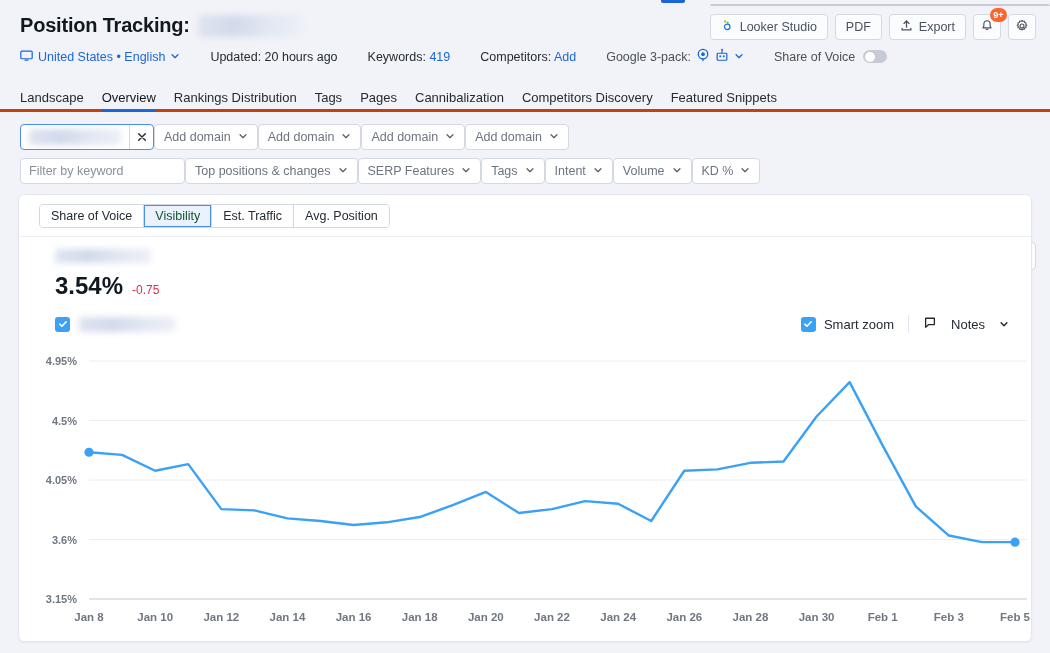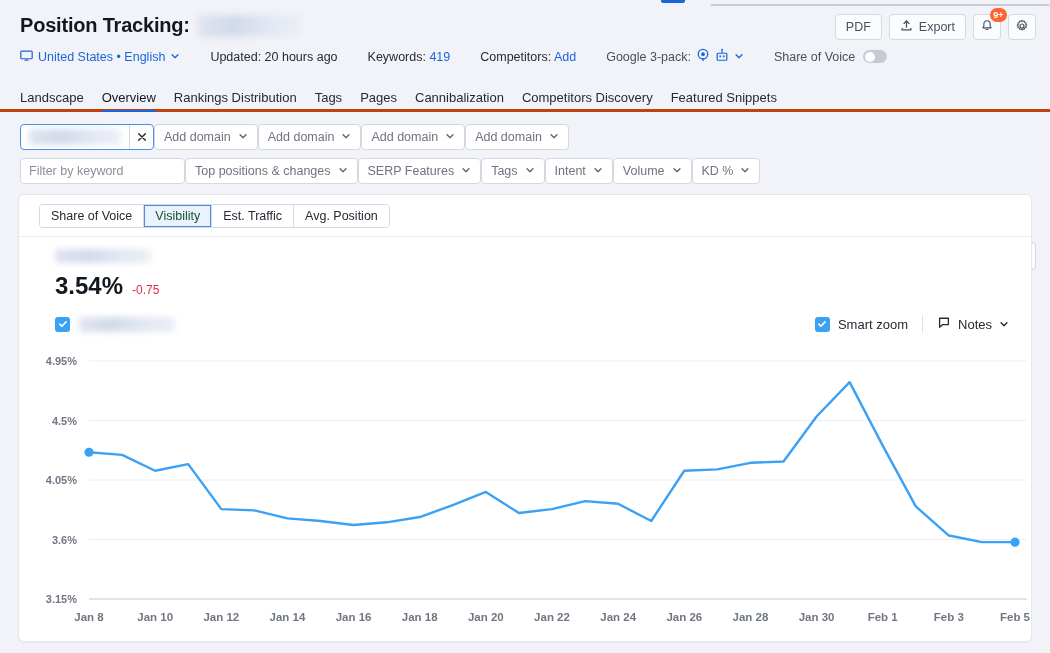--- a/index.html
+++ b/index.html
@@ -122,21 +122,21 @@
   .cbox {
     width:15px; height:15px; border-radius:3px; background:#3ba1f5;
     display:flex; align-items:center; justify-content:center; cursor:pointer; flex:none;
   }
   .cbox svg { display:block; }
   .legend-left { display:flex; align-items:center; gap:9px; }
   .legend-left .blur-dom { width:96px; height:15px; }
   .legend-right { margin-left:auto; display:flex; align-items:center; gap:14px; }
   .smartzoom { display:flex; align-items:center; gap:8px; font-size:13px; color:#242b33; cursor:pointer; }
   .vline { width:1px; height:18px; background:#e1e4ed; }
-  .notes { display:flex; align-items:center; gap:7px; font-size:13px; color:#242b33; cursor:pointer; }
+  .notes { display:flex; align-items:center; gap:14px; font-size:13px; color:#242b33; cursor:pointer; }
 
   
   .chart-area { position:absolute; left:0; top:150px; width:1014px; height:290px;font-weight:bold; }
   .chart-svg { display:block; }
   .ylab { font-size:11px; fill:#707782; font-family:"Liberation Sans", sans-serif; }
   .xlab { font-size:11.5px; fill:#707782; font-family:"Liberation Sans", sans-serif; }
   .gridline { stroke:#eceef3; stroke-width:1; }
   .axisline { stroke:#d8dbe3; stroke-width:1.5; }
   .series-line { fill:none; stroke:#3ba1f5; stroke-width:2.4; stroke-linejoin:round; stroke-linecap:round; }
   .endpoint { fill:#3ba1f5; }
@@ -217,20 +217,30 @@
       </span>
 
       <span class="meta-sep"></span>
       <span class="sov-toggle-wrap">
         <span>Share of Voice</span>
         <span class="toggle"></span>
       </span>
     </div>
 
     <div class="hdr-actions">
+      <div class="btn">
+        <span>
+          <svg width="13" height="13" viewBox="0 0 16 16">
+              <circle cx="5.2" cy="3.1" r="1.5" fill="#f9ab00"></circle>
+              <circle cx="8.4" cy="4.4" r="1.1" fill="#34a853"></circle>
+              <path d="M7.6 6.2 a3.4 3.4 0 1 0 0.1 6.8 a3.4 3.4 0 0 0 -0.1 -6.8z" fill="none" stroke="#1a73e8" stroke-width="1.5"></path>
+            </svg>
+        </span>
+        <span>Looker Studio</span>
+      </div>
       <div class="btn">
         <span>PDF</span>
       </div>
       <div class="btn">
         <span>
           <svg width="13" height="13" viewBox="0 0 16 16">
               <path d="M8 2.4 L8 10" stroke="#4a5160" stroke-width="1.5" stroke-linecap="round"></path>
               <path d="M4.9 5.5 L8 2.4 L11.1 5.5" fill="none" stroke="#4a5160" stroke-width="1.5" stroke-linecap="round" stroke-linejoin="round"></path>
               <path d="M2.6 11.4 L2.6 13.4 L13.4 13.4 L13.4 11.4" fill="none" stroke="#4a5160" stroke-width="1.5" stroke-linecap="round"></path>
             </svg>

